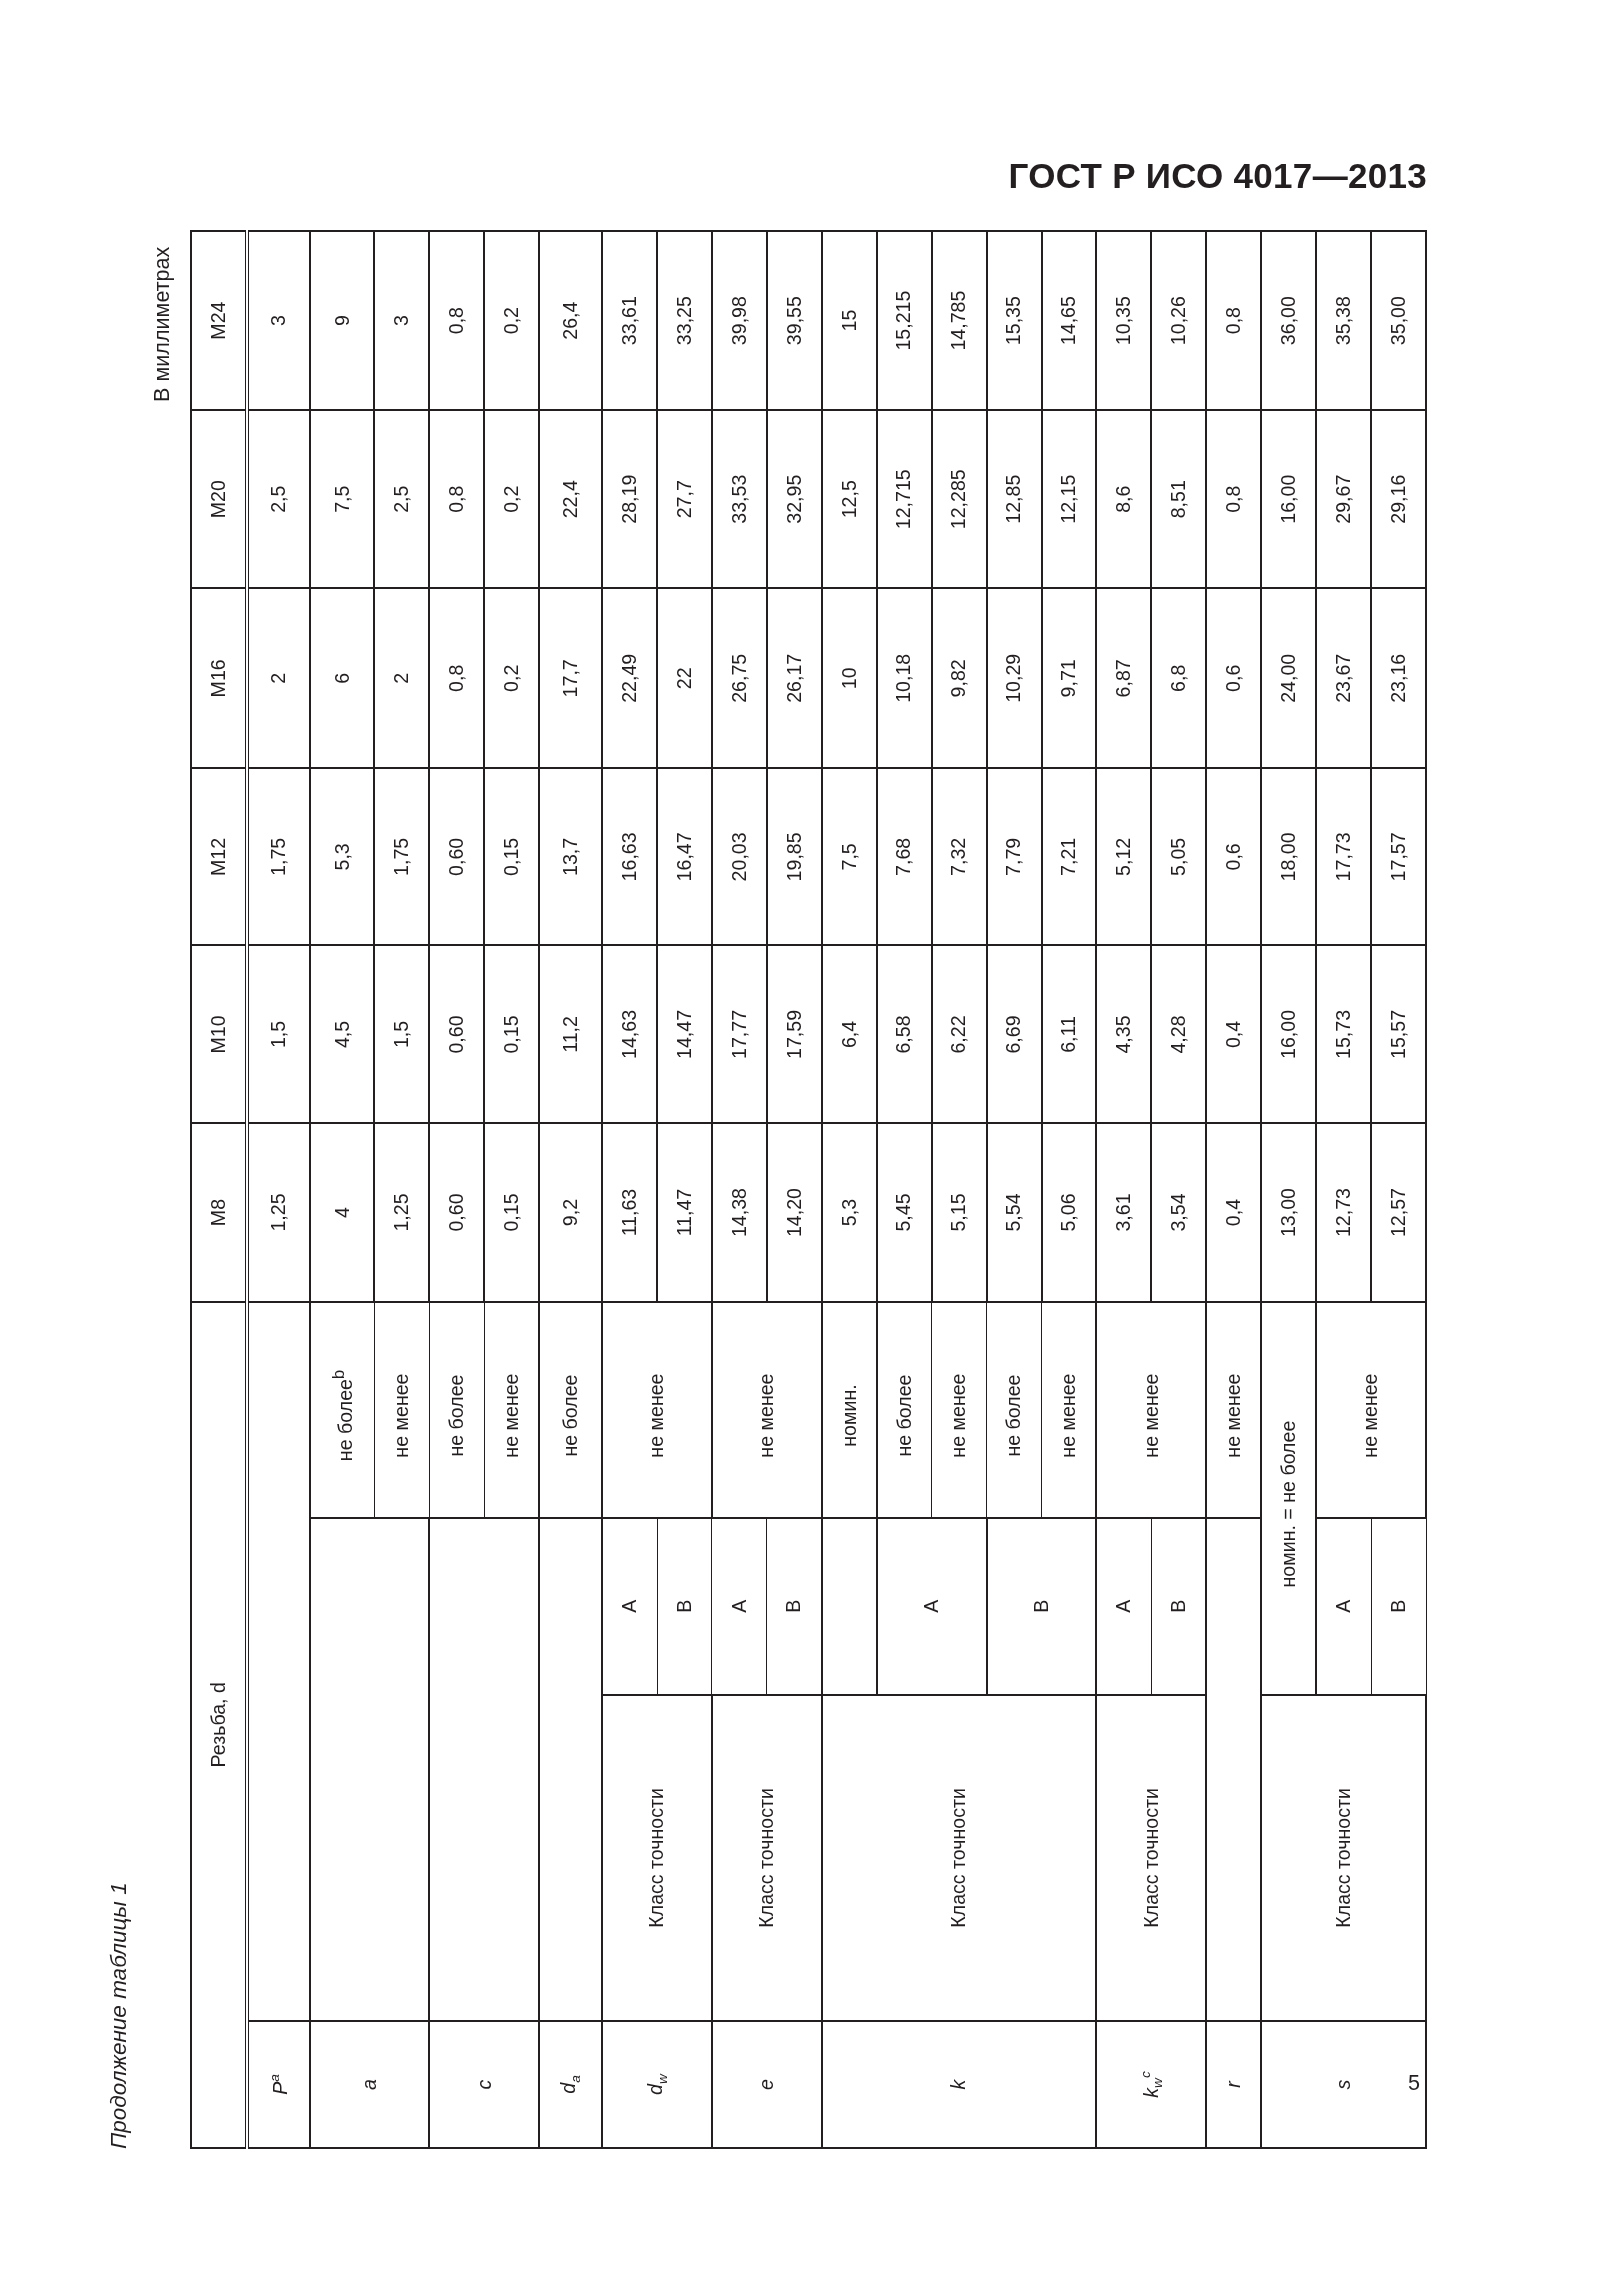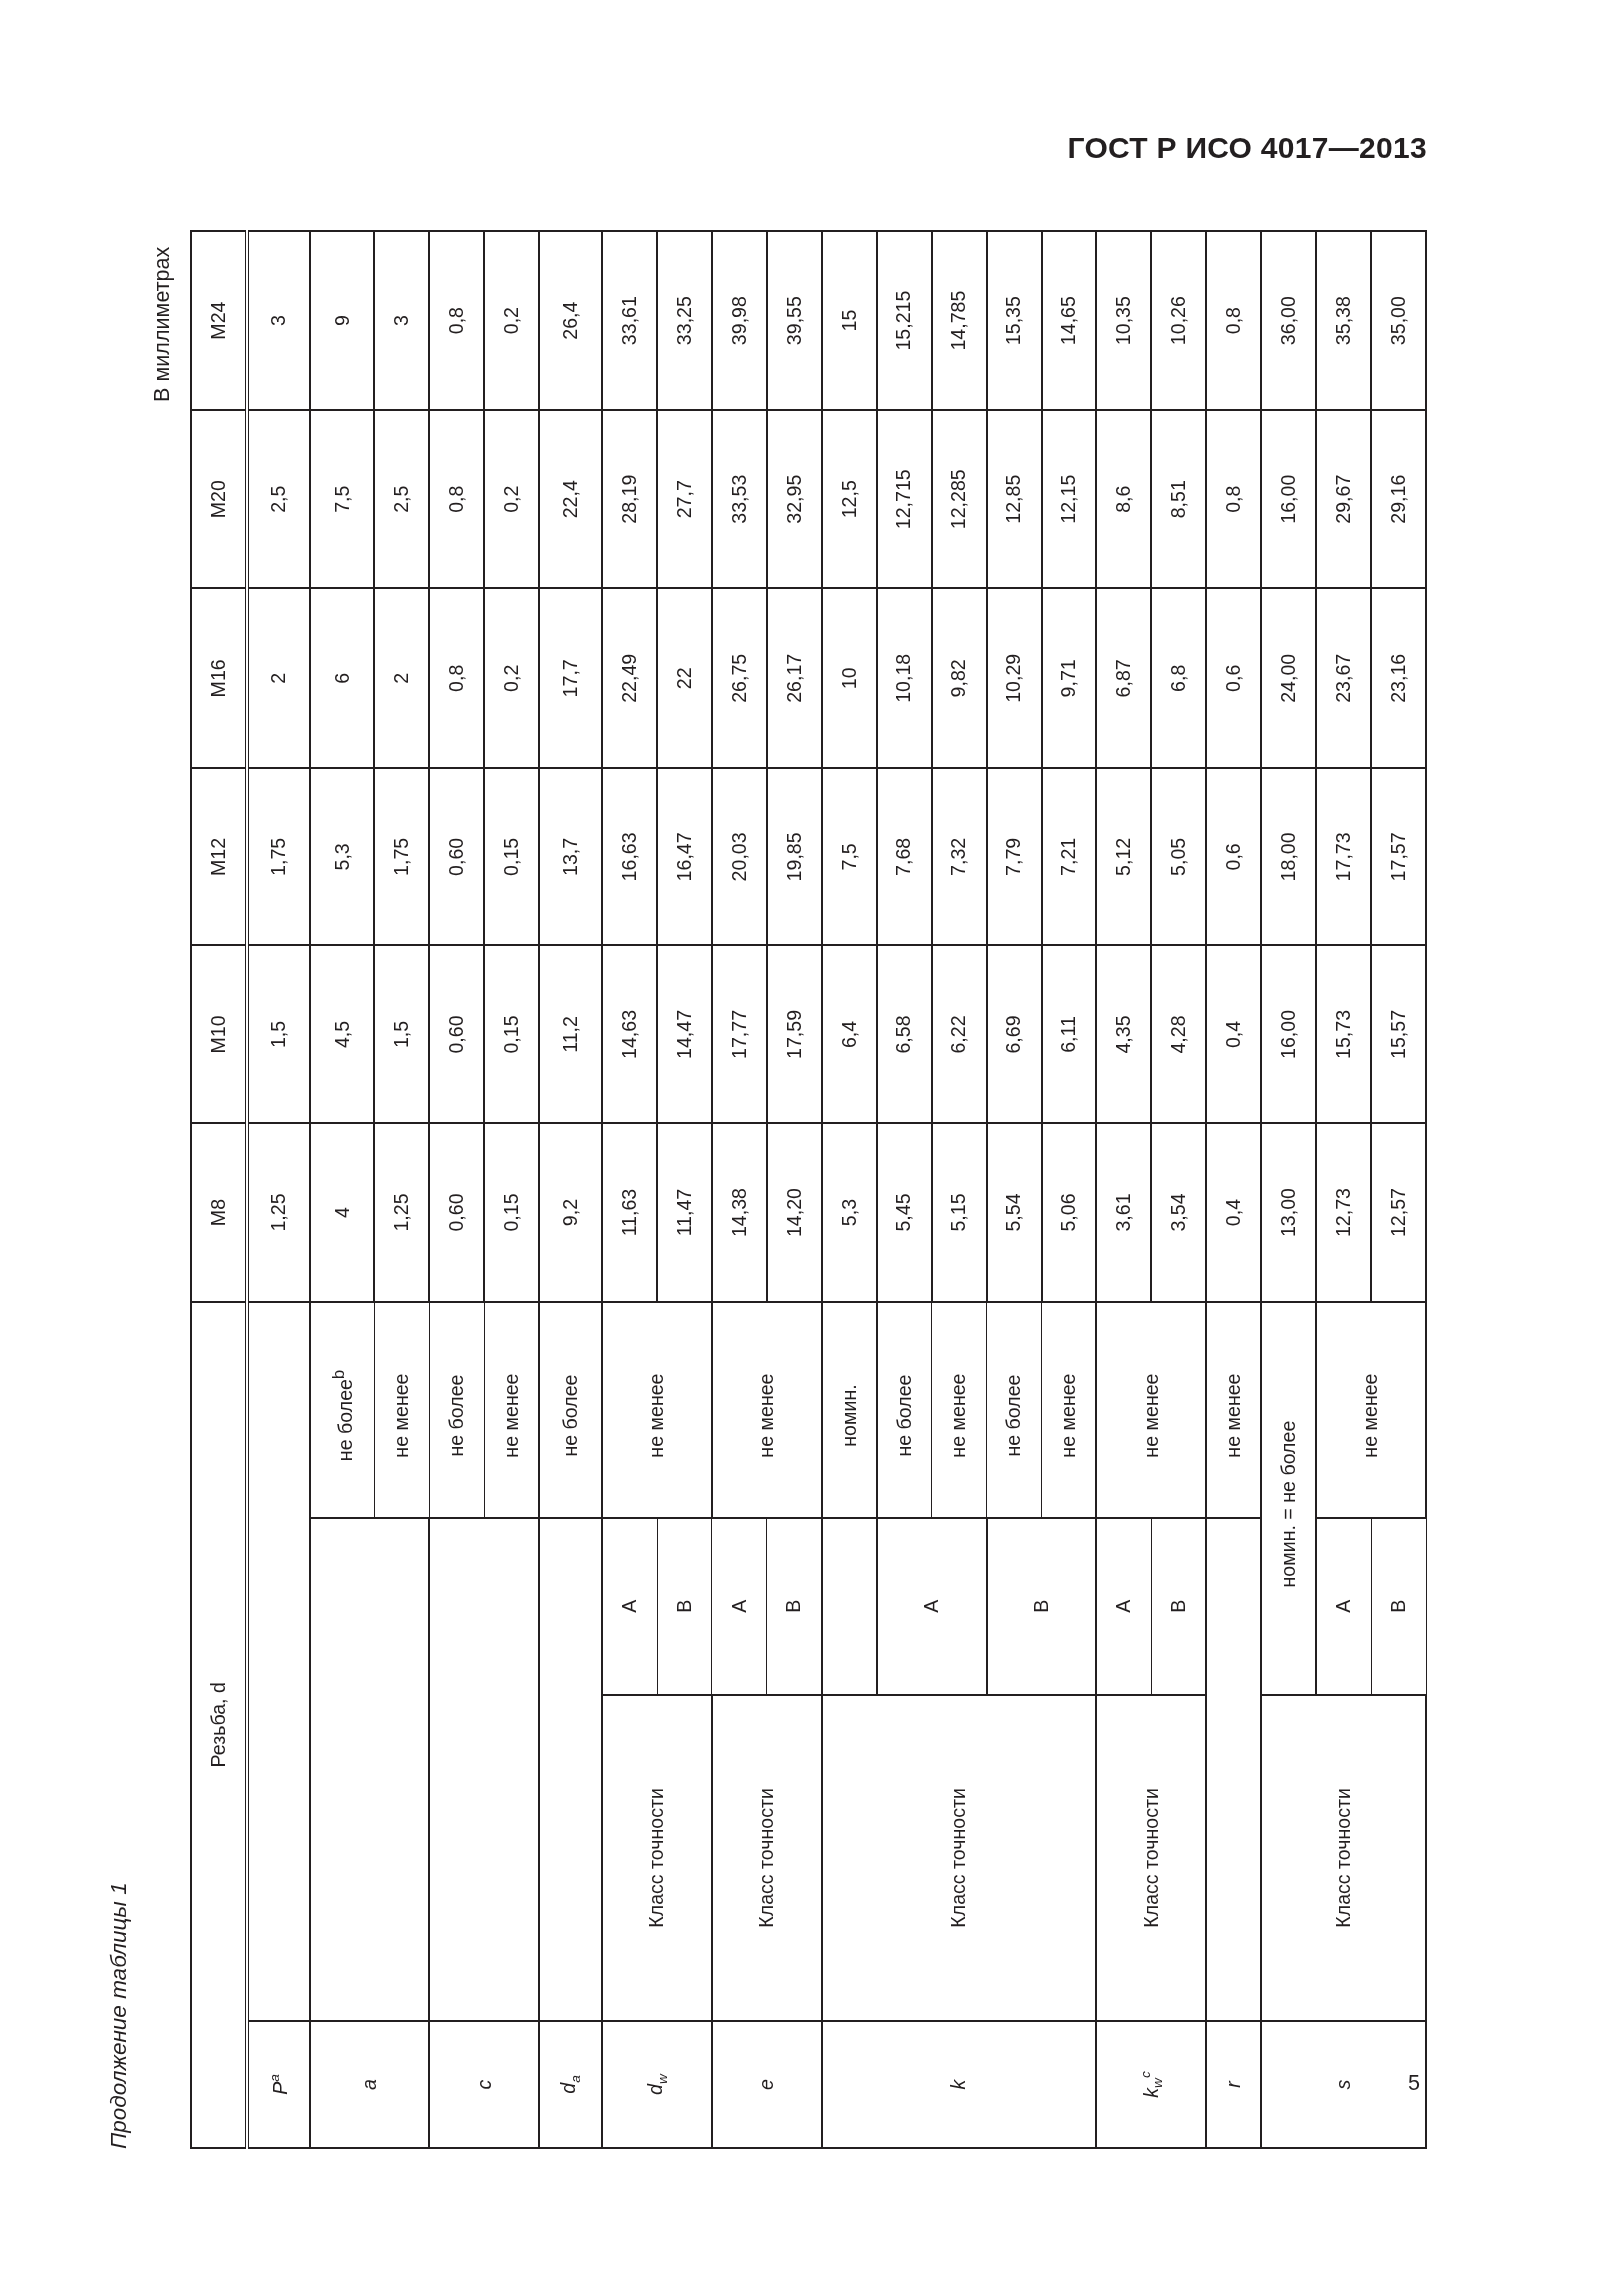--- a/index.html
+++ b/index.html
@@ -1,18 +1,18 @@
 <!DOCTYPE html>
 <html><head>
 <meta charset="utf-8">
 <style>
   html, body { margin: 0; padding: 0; background: #ffffff; }
   body { width: 1621px; height: 2293px; position: relative; overflow: hidden;
          font-family: "Liberation Sans", "DejaVu Sans", sans-serif; color: #231f20; }
-  .std-code { position: absolute; top: 131px; right: 194px; font-size: 30px; font-weight: bold; letter-spacing: 0.3px; }
+  .std-code { position: absolute; top: 156px; right: 194px; font-size: 35px; font-weight: bold; letter-spacing: 0.3px; }
   .page-num { position: absolute; top: 2070px; left: 1408px; font-size: 21.6px; }
 
   
   .units { position: absolute; left: 149px; top: 230px; transform-origin: 0 0;
            transform: translate(0, 172px) rotate(-90deg); font-size: 21.6px; white-space: nowrap; }
   .caption { position: absolute; left: 106px; top: 2149px; transform-origin: 0 0;
              transform: rotate(-90deg); font-size: 22.5px; font-style: italic; white-space: nowrap; }
 
   
   .tbl-wrap { position: absolute; left: 190px; top: 2149px; width: 1919px; height: 1237px;

